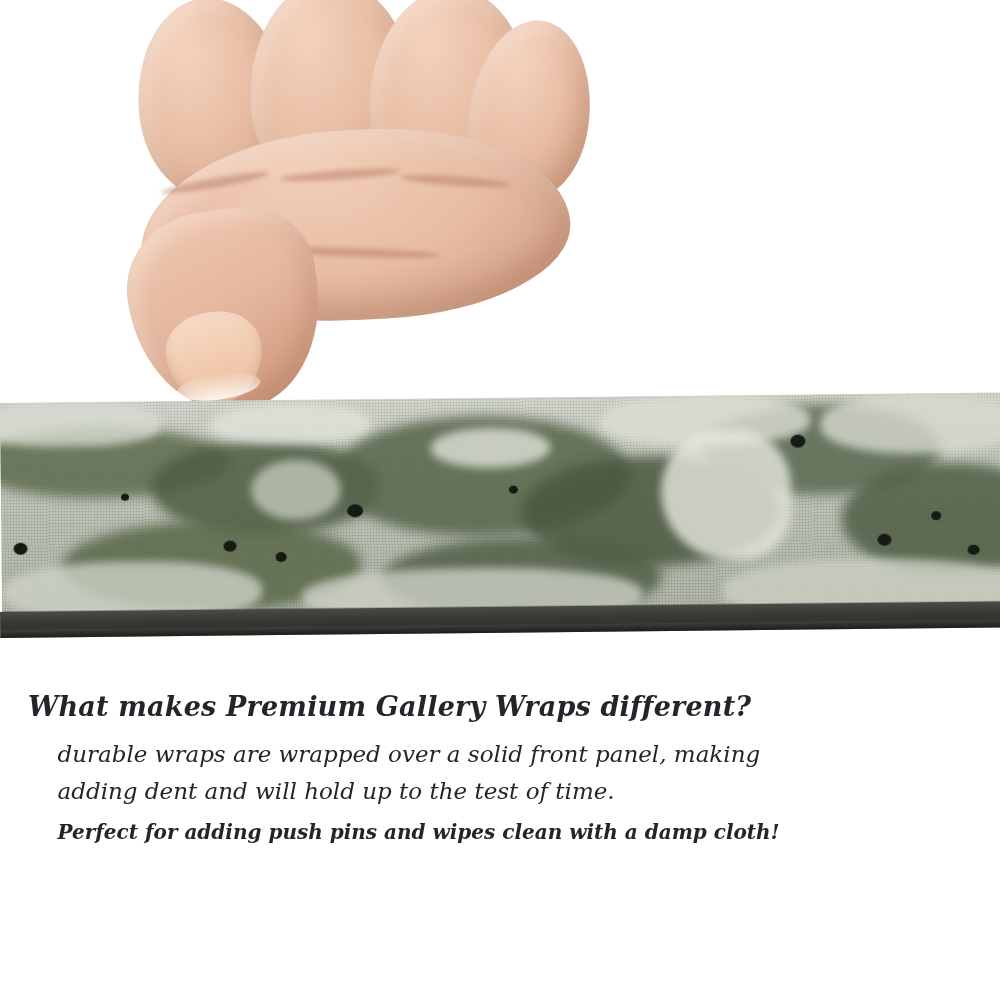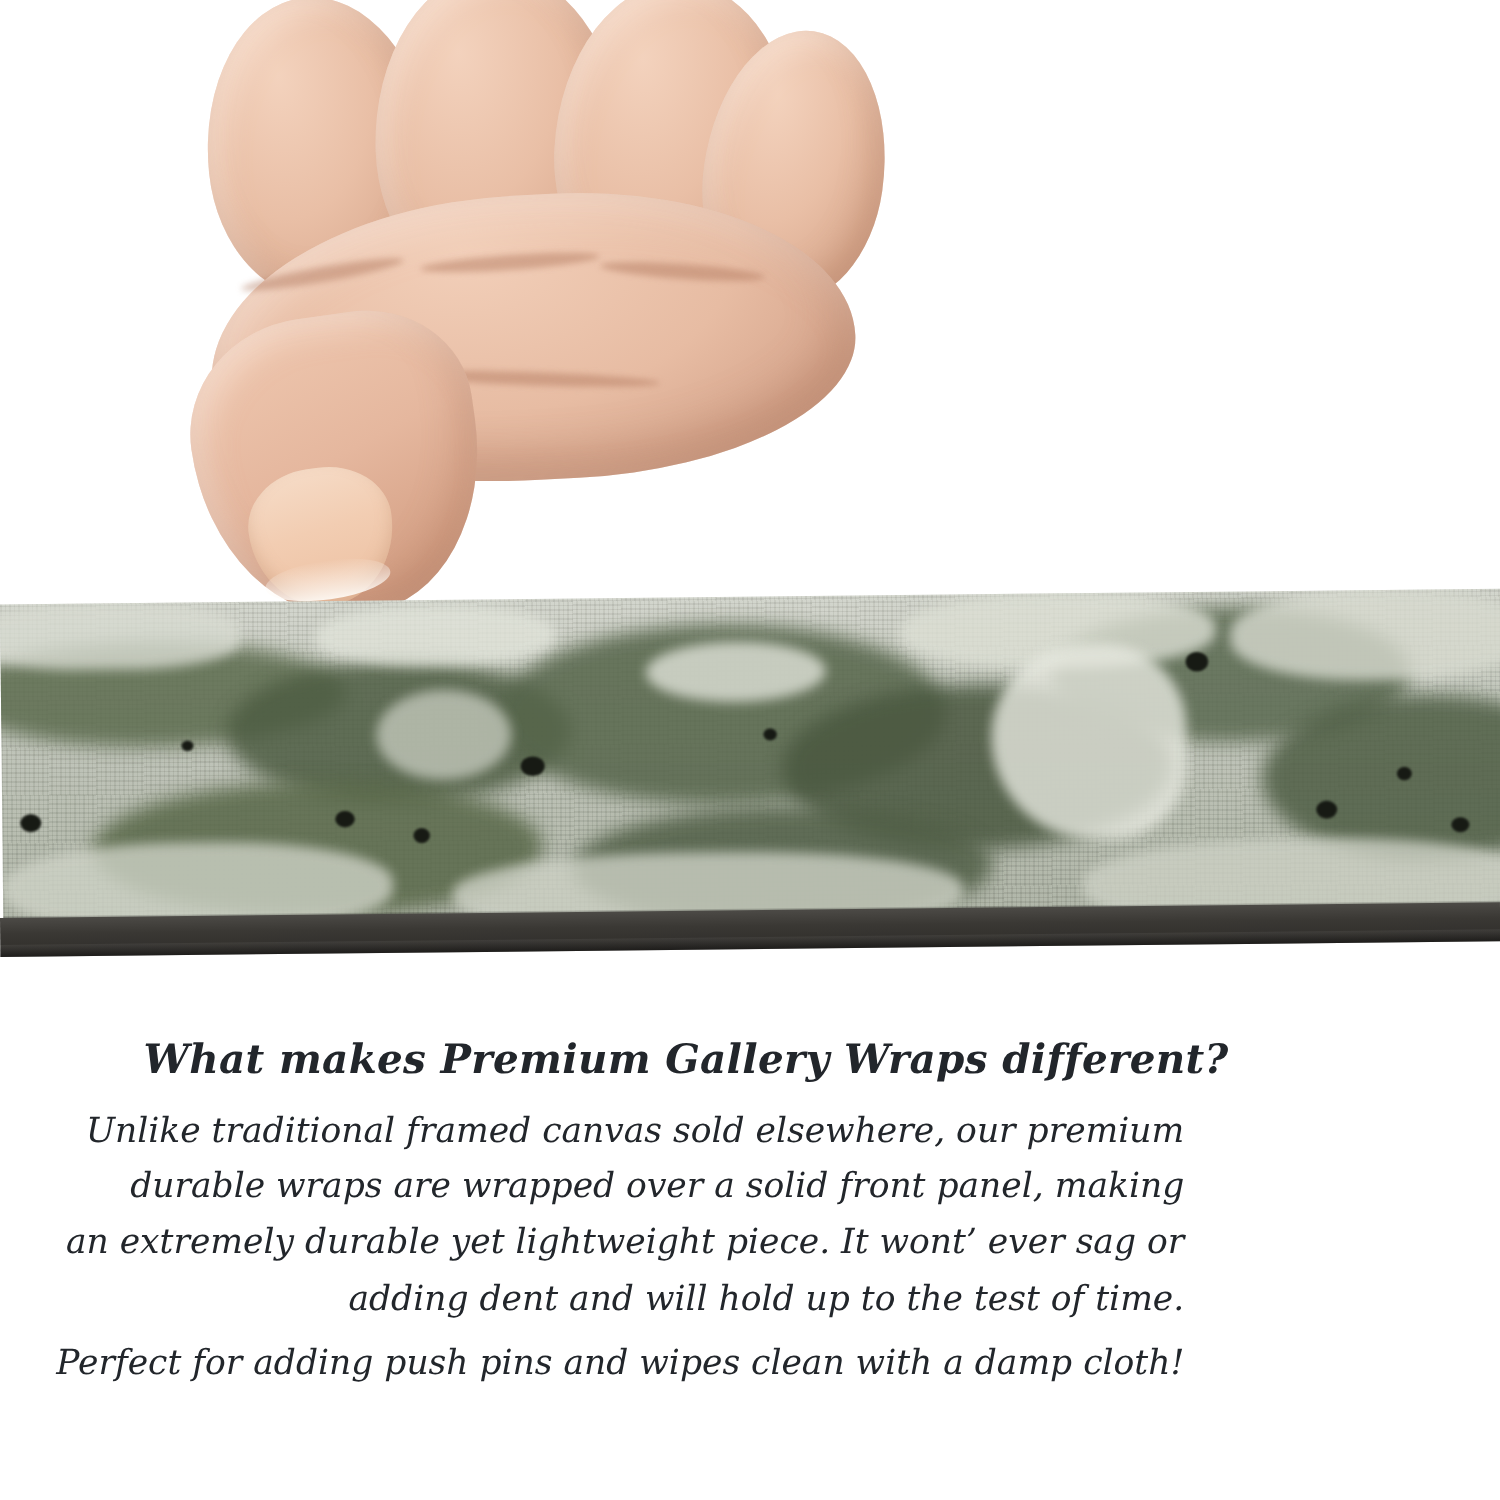--- a/index.html
+++ b/index.html
@@ -160,46 +160,48 @@
     left: 0; bottom: 0; width: 100%; height: 8px;
     background: linear-gradient(180deg, rgba(255,255,255,0.06), rgba(0,0,0,0.35));
   }
 
   
   .caption {
     position: absolute;
     left: 0;
     top: 690px;
     width: 819px;
-    text-align: right;
+    text-align: left;
     color: #22262b;
     font-family: "DejaVu Serif", serif;
     font-style: italic;
+    padding-left: 28px;
   }
   .caption-heading {
     font-size: 27px;
     font-weight: 700;
     letter-spacing: 0.2px;
     margin: 0 0 12px 0;
     line-height: 1.25;
   }
   .caption-body {
     font-size: 23px;
     font-weight: 400;
     line-height: 1.62;
     margin: 0 auto;
     width: 760px;
   }
   .caption-body .line { display: block; white-space: nowrap; }
   .caption-final {
     display: block;
     margin-top: 6px;
-    font-size: 23px;
+    font-size: 20px;
     line-height: 1.62;
     white-space: nowrap;
+    font-weight: bold;
   }
 </style>
 </head>
 <body>
 
 <div class="page">
 
   <div class="photo-area">
 
     <div class="hand">
@@ -249,21 +251,19 @@
       <div class="speck" style="left:120px; top:92px;  width:8px;  height:7px;"></div>
       <div class="strip-shadow"></div>
     </div>
 
     <div class="edge-under"></div>
   </div>
 
   <div class="caption">
     <div class="caption-heading">What makes Premium Gallery Wraps different?</div>
     <div class="caption-body">
-      <span class="line">Unlike traditional framed canvas sold elsewhere, our premium</span>
       <span class="line">durable wraps are wrapped over a solid front panel, making</span>
-      <span class="line">an extremely durable yet lightweight piece. It wont’ ever sag or</span>
       <span class="line">adding dent and will hold up to the test of time.</span>
       <span class="caption-final">Perfect for adding push pins and wipes clean with a damp cloth!</span>
     </div>
   </div>
 
 </div>
 
 </body></html>

